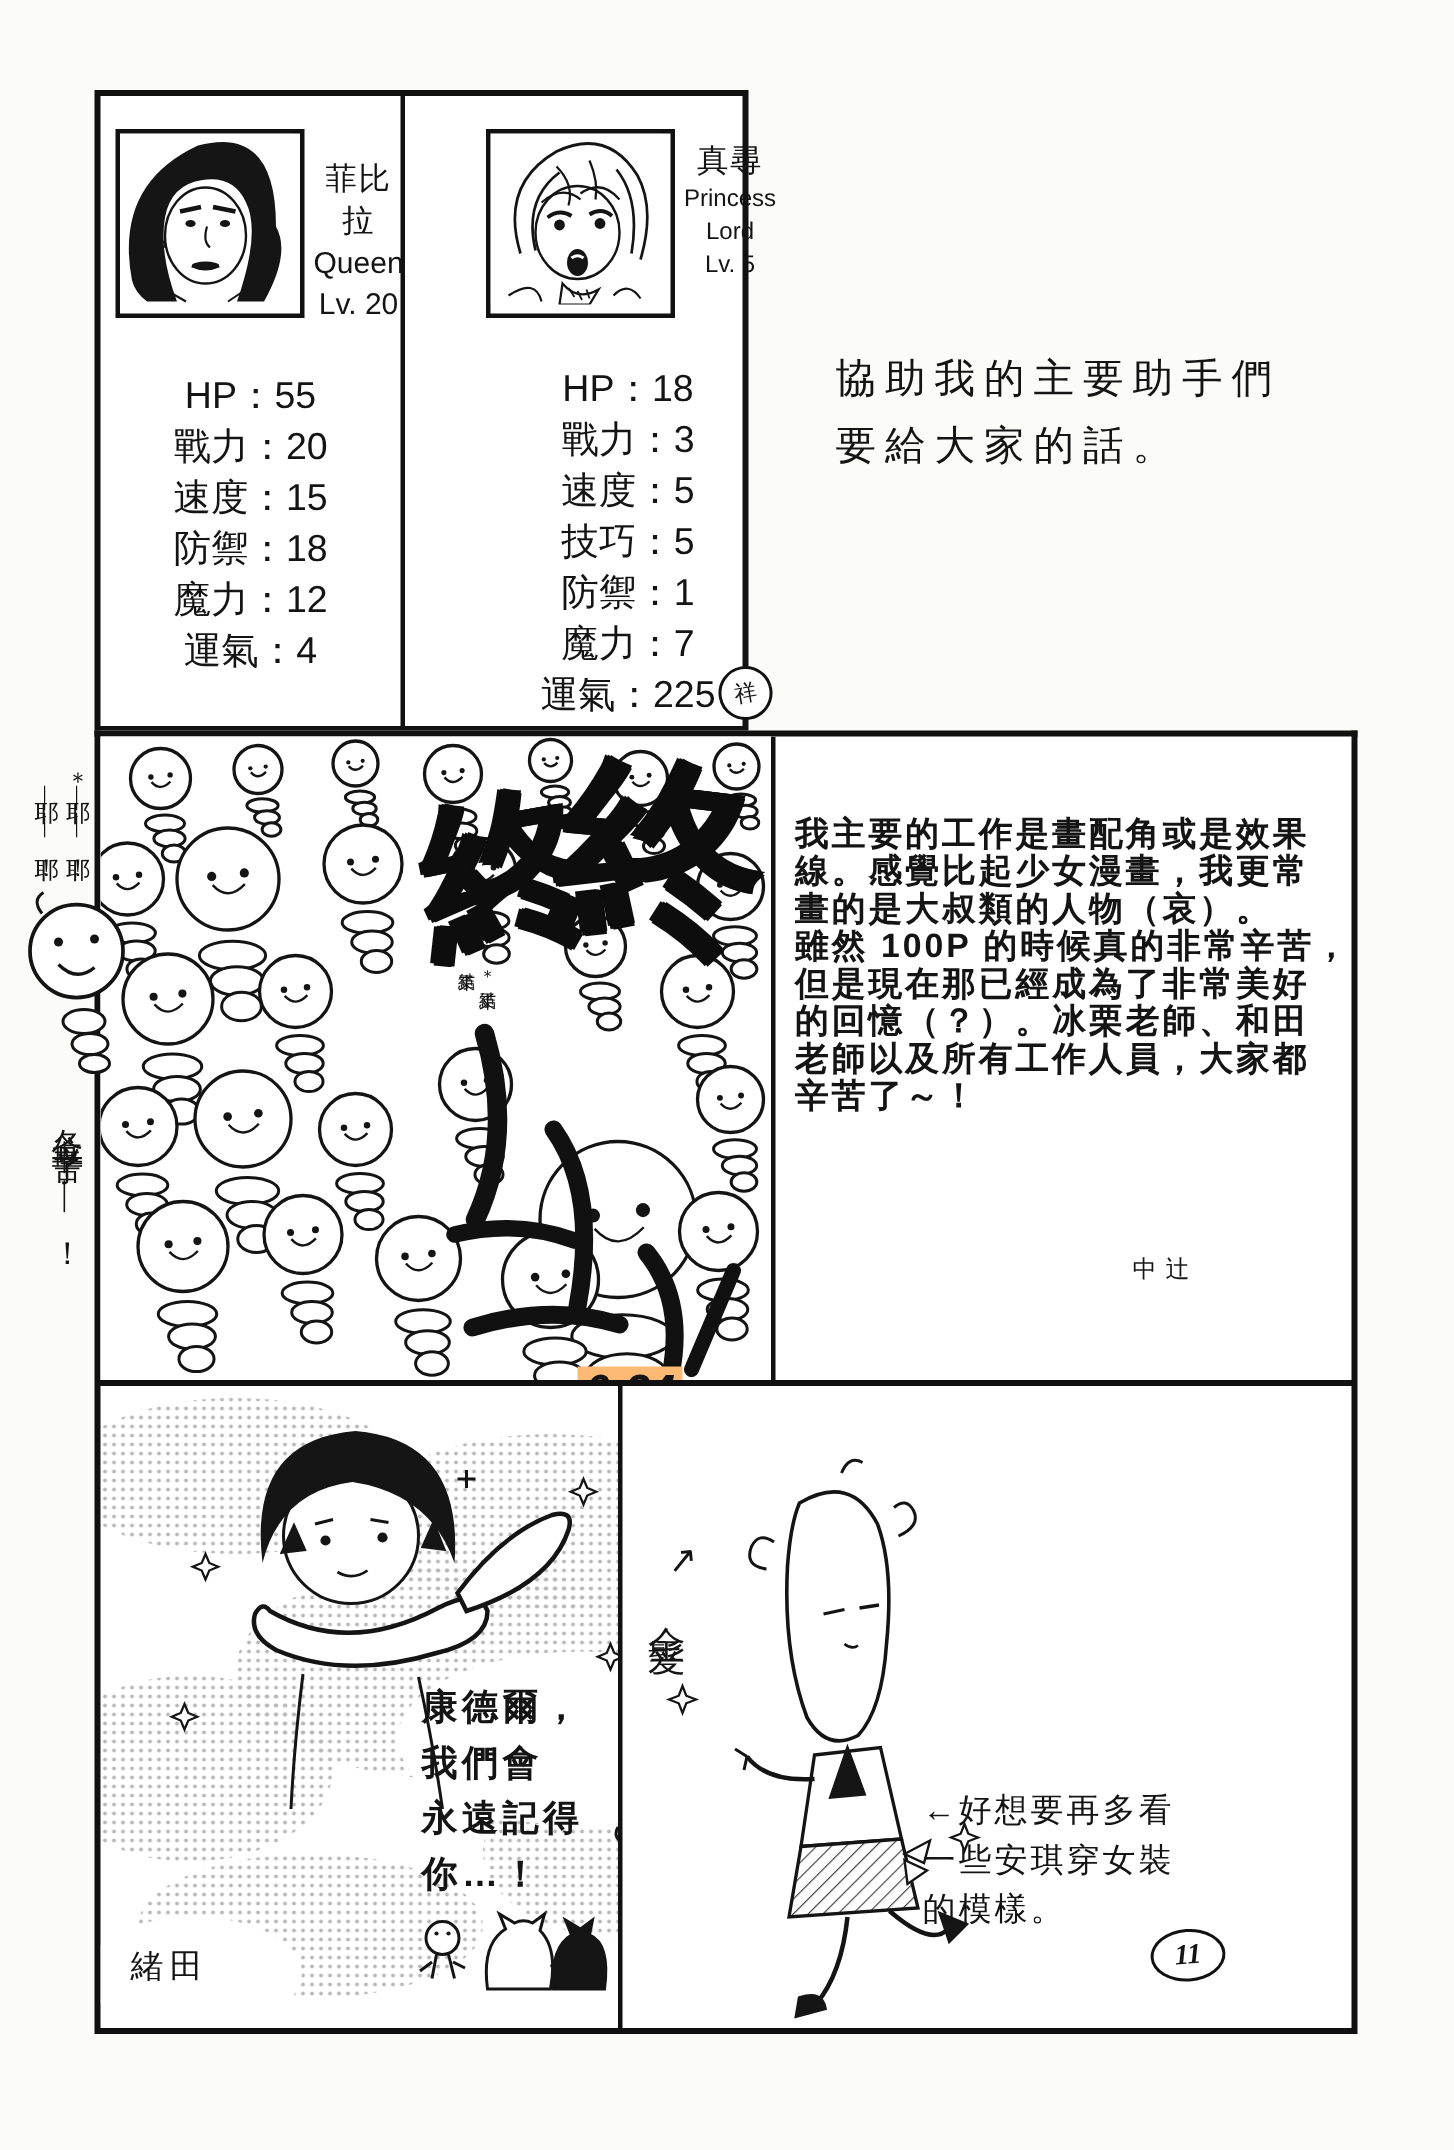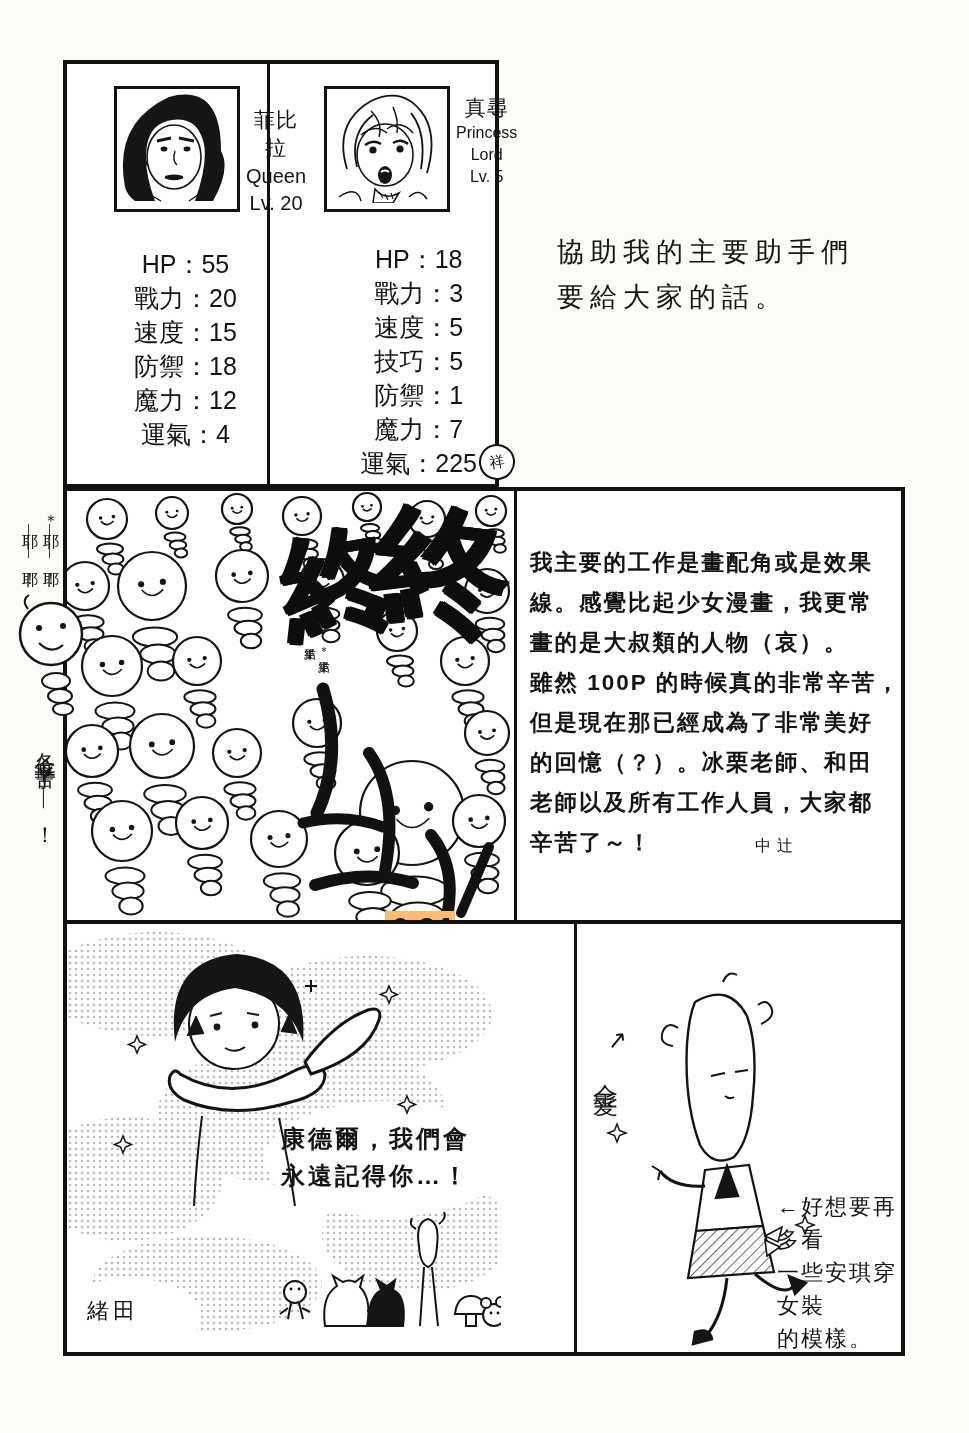--- a/index.html
+++ b/index.html
@@ -11,21 +11,21 @@
   .serif{font-family:"Liberation Serif",serif;}
   .pre{white-space:pre-line;}
 
   
   .stats-card{
     position:absolute;left:63px;top:60px;width:436px;height:428px;
     border:4px solid #111;background:#fff;box-sizing:border-box;
     display:flex;
   }
   .stat-col{position:relative;box-sizing:border-box;padding-top:22px;}
-  .stat-col.left{width:203px;border-right:3px solid #111;padding-left:37px;}
+  .stat-col.left{width:203px;border-right:3px solid #111;}
   .stat-col.right{flex:1;padding-left:44px;}
   .portrait-row{display:flex;padding:0 6px 0 10px;gap:6px;}
   .portrait-frame{width:120px;height:120px;border:3px solid #111;background:#fff;flex:0 0 auto;overflow:hidden;}
   .char-name{flex:1;text-align:center;line-height:1.35;padding-top:20px;}
   .char-name .cjk{font-size:21px;letter-spacing:1px;}
   .char-name .en{font-size:20px;}
   .char-name.tall{padding-top:8px;}
   .char-name.tall .en{font-size:16px;}
   .stat-lines{margin-top:30px;text-align:center;font-size:25px;line-height:34px;font-weight:400;}
   .stamp{
@@ -58,30 +58,30 @@
     font-size:11.5px;line-height:14px;letter-spacing:1px;
     text-shadow:0 0 3px #fff,0 0 3px #fff,0 0 2px #fff;
   }
   .corner-mark{
     position:absolute;left:318px;top:376px;font-size:30px;font-style:italic;font-weight:600;
     background:#fdba74;padding:0 5px;margin-top:44px;
   }
   .mid-right{flex:1;position:relative;}
   .mid-message{
     position:absolute;left:13px;top:52px;
-    font-size:22.5px;line-height:40px;letter-spacing:2px;font-weight:600;
+    font-size:22.5px;line-height:25px;letter-spacing:2px;font-weight:600;
   }
   .mid-signature{position:absolute;left:238px;top:345px;font-size:16px;letter-spacing:6px;}
 
   
   .bottom-row{
     position:absolute;left:63px;top:920px;width:842px;height:436px;
     border:4px solid #111;background:#fff;box-sizing:border-box;display:flex;
   }
-  .bot-left{width:510px;position:relative;border-right:3px solid #111;overflow:hidden;box-sizing:border-box;}
+  .bot-left{width:348px;position:relative;border-right:3px solid #111;overflow:hidden;box-sizing:border-box;}
   .bot-left svg{position:absolute;inset:0;}
   .speech{
     position:absolute;left:214px;top:196px;
     font-size:24px;line-height:37px;letter-spacing:3px;font-weight:700;
   }
   .bl-signature{position:absolute;left:20px;top:372px;font-size:22px;letter-spacing:4px;}
   .bot-right{flex:1;position:relative;overflow:hidden;}
   .bot-right svg{position:absolute;inset:0;}
   .blonde-arrow{position:absolute;left:30px;top:102px;font-size:24px;transform:rotate(-6deg);}
   .blonde-label{

